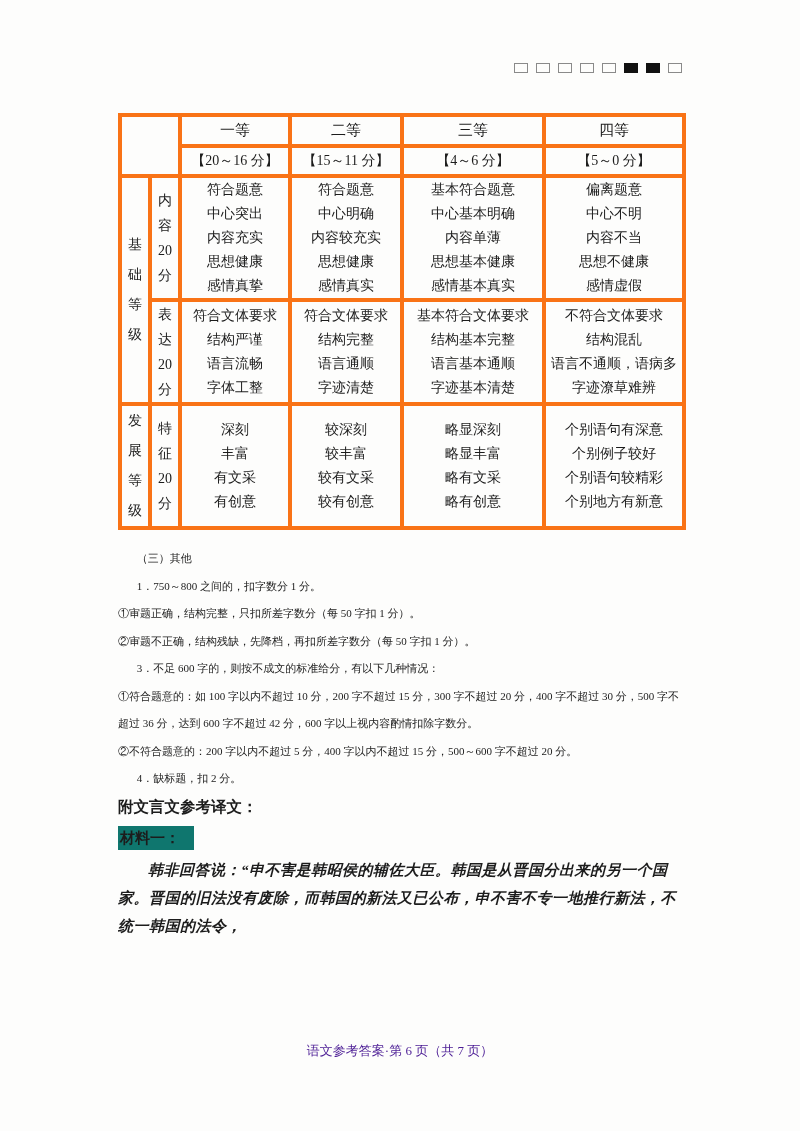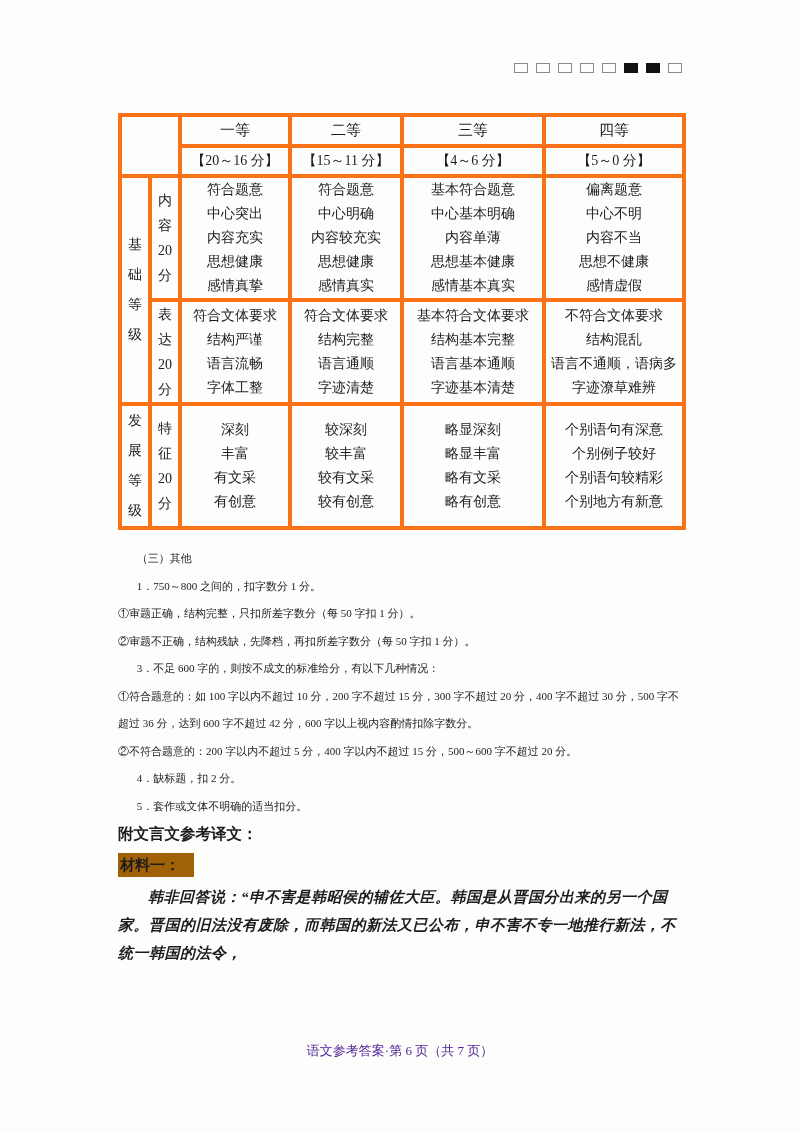--- a/index.html
+++ b/index.html
@@ -41,21 +41,21 @@
   .notes p.ind { text-indent:1.7em; }
 
   
   .appendix-title {
     margin-top:0;
     font-family:"Liberation Sans","DejaVu Sans",sans-serif;
     font-weight:bold; font-size:15.5px; line-height:27px;
   }
   .material-label {
     display:inline-block; margin-top:6px; padding:1px 14px 1px 2px;
-    background:#a16207;
+    background:#0f766e;
     font-family:"Liberation Sans","DejaVu Sans",sans-serif;
     font-weight:bold; font-size:15px; line-height:22px;
   }
   .hand { margin-top:6px; font-style:italic; font-weight:600; font-size:15px; line-height:28px; letter-spacing:0.5px; }
   .hand p { margin:0; text-indent:2em; }
 
   .footer {
     position:absolute; top:1042px; left:0; width:800px;
     text-align:center; font-size:13px; color:#4c1d95;
   }
@@ -184,21 +184,20 @@
 
     <div class="notes">
       <p class="ind">（三）其他</p>
       <p class="ind">1．750～800 之间的，扣字数分 1 分。</p>
       <p>①审题正确，结构完整，只扣所差字数分（每 50 字扣 1 分）。</p>
       <p>②审题不正确，结构残缺，先降档，再扣所差字数分（每 50 字扣 1 分）。</p>
       <p class="ind">3．不足 600 字的，则按不成文的标准给分，有以下几种情况：</p>
       <p>①符合题意的：如 100 字以内不超过 10 分，200 字不超过 15 分，300 字不超过 20 分，400 字不超过 30 分，500 字不超过 36 分，达到 600 字不超过 42 分，600 字以上视内容酌情扣除字数分。</p>
       <p>②不符合题意的：200 字以内不超过 5 分，400 字以内不超过 15 分，500～600 字不超过 20 分。</p>
       <p class="ind">4．缺标题，扣 2 分。</p>
-      <p class="ind">5．套作或文体不明确的适当扣分。</p>
     </div>
 
     <div class="appendix-title">附文言文参考译文：</div>
     <div><span class="material-label">材料一：</span></div>
 
     <div class="hand">
       <p>韩非回答说：“申不害是韩昭侯的辅佐大臣。韩国是从晋国分出来的另一个国家。晋国的旧法没有废除，而韩国的新法又已公布，申不害不专一地推行新法，不统一韩国的法令，</p>
     </div>
 
   </div>

